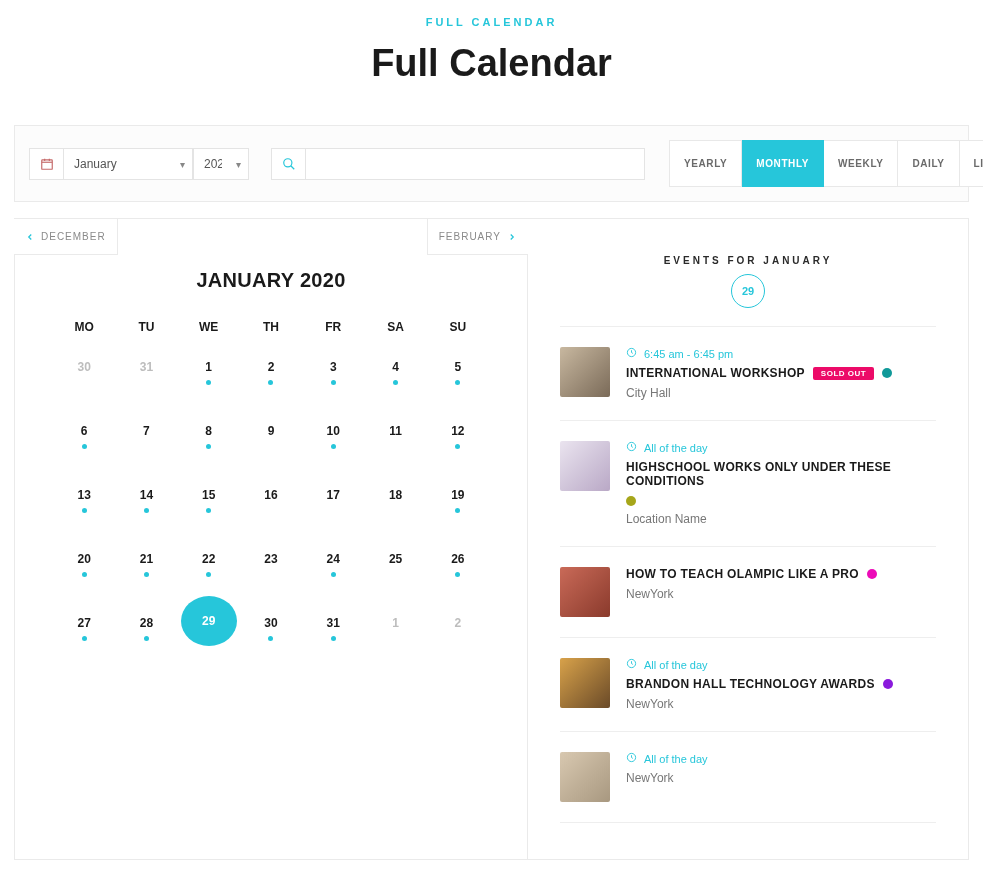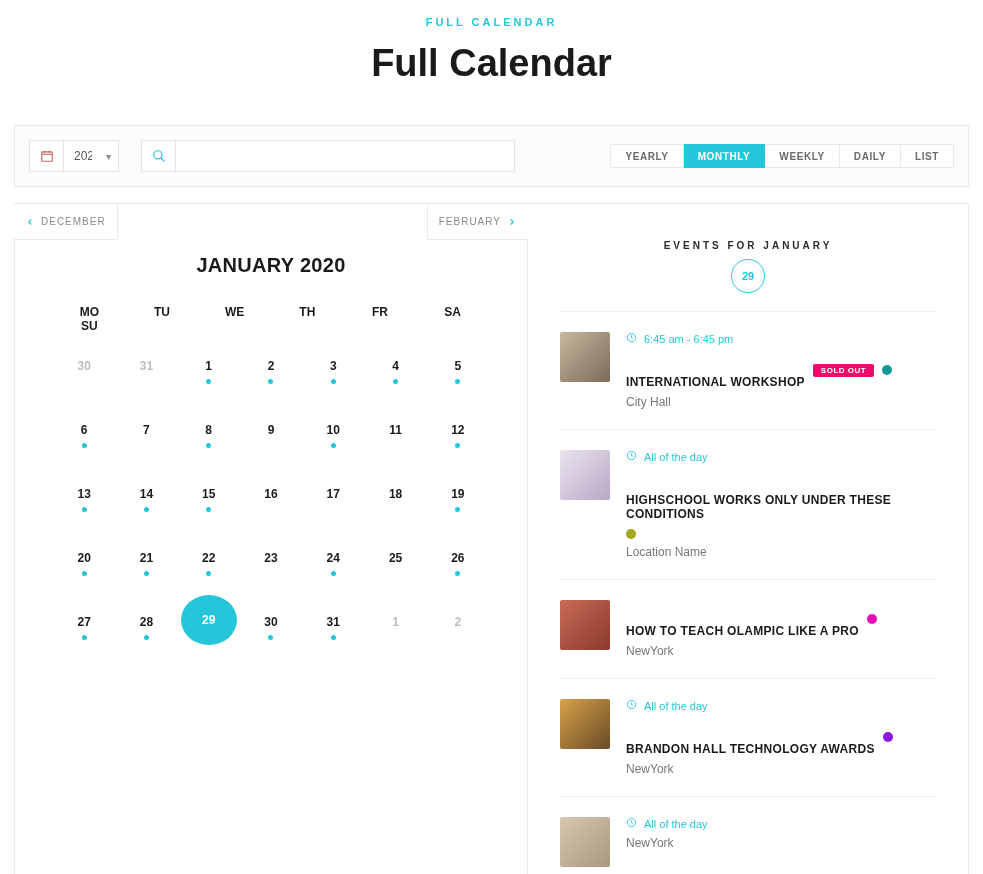--- a/index.html
+++ b/index.html
@@ -16,53 +16,53 @@
 .cal-icon { display:inline-flex; align-items:center; justify-content:center; width:34px; height:32px; border:1px solid #e4e4e4; border-right:none; background:#fff; }
 .cal-icon svg{width:14px;height:14px;}
 .sel-month{width:130px;}
 .sel-year{width:56px; border-left:1px solid #e4e4e4;}
 .search-wrap { display:flex; align-items:center; margin-left:10px;}
 .search-btn{width:34px;height:32px;border:1px solid #e4e4e4;background:#fff;border-right:none;display:flex;align-items:center;justify-content:center;cursor:pointer;}
 .search-btn svg{width:14px;height:14px;}
 .search-input{width:340px;height:32px;border:1px solid #e4e4e4;padding:0 10px;font-size:12px;}
 .spacer{flex:1;}
 .view-tabs{display:flex;}
-.view-tab{background:#fff;border:1px solid #e8e8e8;height:24px;padding:0 14px;font-size:10px;font-weight:600;letter-spacing:0.6px;color:#6a6a6a;cursor:pointer;border-left:none;text-align:center;}
+.view-tab{background:#fff;border:1px solid #e8e8e8;height:47px;padding:0 14px;font-size:10px;font-weight:600;letter-spacing:0.6px;color:#6a6a6a;cursor:pointer;border-left:none;text-align:center;}
 .view-tab:first-child{border-left:1px solid #e8e8e8;}
 .view-tab.active{background:#26c6da;color:#fff;border-color:#26c6da;}
 .content{background:#fff;border:1px solid #eaeaea;display:flex;min-height:580px;}
 .cal-panel{width:513px;border-right:1px solid #eaeaea;position:relative;padding-bottom:40px;}
 .nav-btn{position:absolute;top:0;border:1px solid #eaeaea;border-top:none;background:#fff;font-size:10px;font-weight:500;color:#8a8a8a;letter-spacing:1px;padding:12px 11px;cursor:pointer;display:flex;align-items:center;gap:6px;}
 .nav-btn.prev{left:-1px;border-left:none;}
 .nav-btn.next{right:-1px;border-right:none;}
 .nav-btn svg{width:10px;height:10px;}
 .cal-title{text-align:center;font-size:20px;font-weight:700;color:#1a1a1a;padding-top:50px;margin-bottom:28px;letter-spacing:0.3px;}
 .grid{padding:0 38px;}
-.dow{display:grid;grid-template-columns:repeat(6,1fr);text-align:center;font-size:12px;font-weight:700;color:#1a1a1a;margin-bottom:26px;}
+.dow{display:grid;grid-template-columns:repeat(7,1fr);text-align:center;font-size:12px;font-weight:700;color:#1a1a1a;margin-bottom:26px;}
 .days{display:grid;grid-template-columns:repeat(7,1fr);row-gap:34px;text-align:center;}
 .day{font-size:12px;font-weight:700;color:#1a1a1a;cursor:pointer;position:relative;height:30px;display:flex;flex-direction:column;align-items:center;}
 .day.muted{color:#bdbdbd;cursor:default;}
 .day .dot{width:5px;height:5px;border-radius:50%;background:#26c6da;margin-top:6px;}
 .day.selected .num{width:56px;height:56px;border-radius:50%;background:#26c6da;color:#fff;display:flex;align-items:center;justify-content:center;margin-top:-20px;}
 .events-panel{flex:1;padding:36px 32px;}
 .events-header{text-align:center;margin-bottom:18px;}
 .events-for{font-size:10px;font-weight:700;letter-spacing:3px;color:#2a2a2a;margin-bottom:8px;}
 .day-badge{width:34px;height:34px;border:1px solid #26c6da;border-radius:50%;color:#26c6da;font-size:11px;font-weight:600;display:inline-flex;align-items:center;justify-content:center;}
 .event-list{border-top:1px solid #eee;}
 .event{display:flex;gap:16px;padding:20px 0;border-bottom:1px solid #eee;}
 .thumb{width:50px;height:50px;flex-shrink:0;background:linear-gradient(135deg,#c8b8a0,#7a6a58);border-radius:2px;}
 .thumb.t2{background:linear-gradient(135deg,#eae4ef,#b9a8c6);}
 .thumb.t3{background:linear-gradient(135deg,#c96a58,#8a3a2c);}
 .thumb.t4{background:linear-gradient(135deg,#d8a24a,#6a4a28);}
 .thumb.t5{background:linear-gradient(135deg,#d8c8b0,#a89880);}
 .ev-body{flex:1;}
 .ev-time{display:flex;align-items:center;gap:7px;color:#26c6da;font-size:11px;margin-bottom:6px;}
 .ev-time svg{width:11px;height:11px;}
 .ev-title-row{display:flex;align-items:center;gap:8px;flex-wrap:wrap;margin-bottom:6px;}
-.ev-title{font-size:12px;font-weight:700;color:#1a1a1a;letter-spacing:0.3px;margin-top:24px;}
+.ev-title{font-size:12px;font-weight:700;color:#1a1a1a;letter-spacing:0.3px;}
 .soldout{background:#ec0b68;color:#fff;font-size:8px;font-weight:700;padding:2px 8px;border-radius:2px;letter-spacing:0.5px;}
 .colordot{width:10px;height:10px;border-radius:50%;display:inline-block;}
 .ev-loc{font-size:12px;color:#777;}
 </style>
 </head>
 <body>
 
 <div class="container">
   <div class="header">
     <div class="eyebrow">FULL CALENDAR</div>
@@ -72,20 +72,21 @@
   <div class="toolbar">
     <div class="month-sel">
       <span class="cal-icon">
         <svg viewBox="0 0 24 24" fill="none" stroke="#c56a6a" stroke-width="2">
             <rect x="3" y="5" width="18" height="16" rx="1"></rect>
             <line x1="3" y1="9" x2="21" y2="9"></line>
             <line x1="8" y1="3" x2="8" y2="7"></line>
             <line x1="16" y1="3" x2="16" y2="7"></line>
           </svg>
       </span>
+      <div class="select-wrap"><select class="select sel-month"><option>January</option></select></div>
       <div class="select-wrap"><select class="select sel-year"><option>2020</option></select></div>
     </div>
     <div class="search-wrap">
       <button class="search-btn">
         <svg viewBox="0 0 24 24" fill="none" stroke="#26c6da" stroke-width="2">
             <circle cx="10" cy="10" r="7"></circle>
             <line x1="21" y1="21" x2="15" y2="15"></line>
           </svg>
       </button>
       <input class="search-input" type="text" style="">

